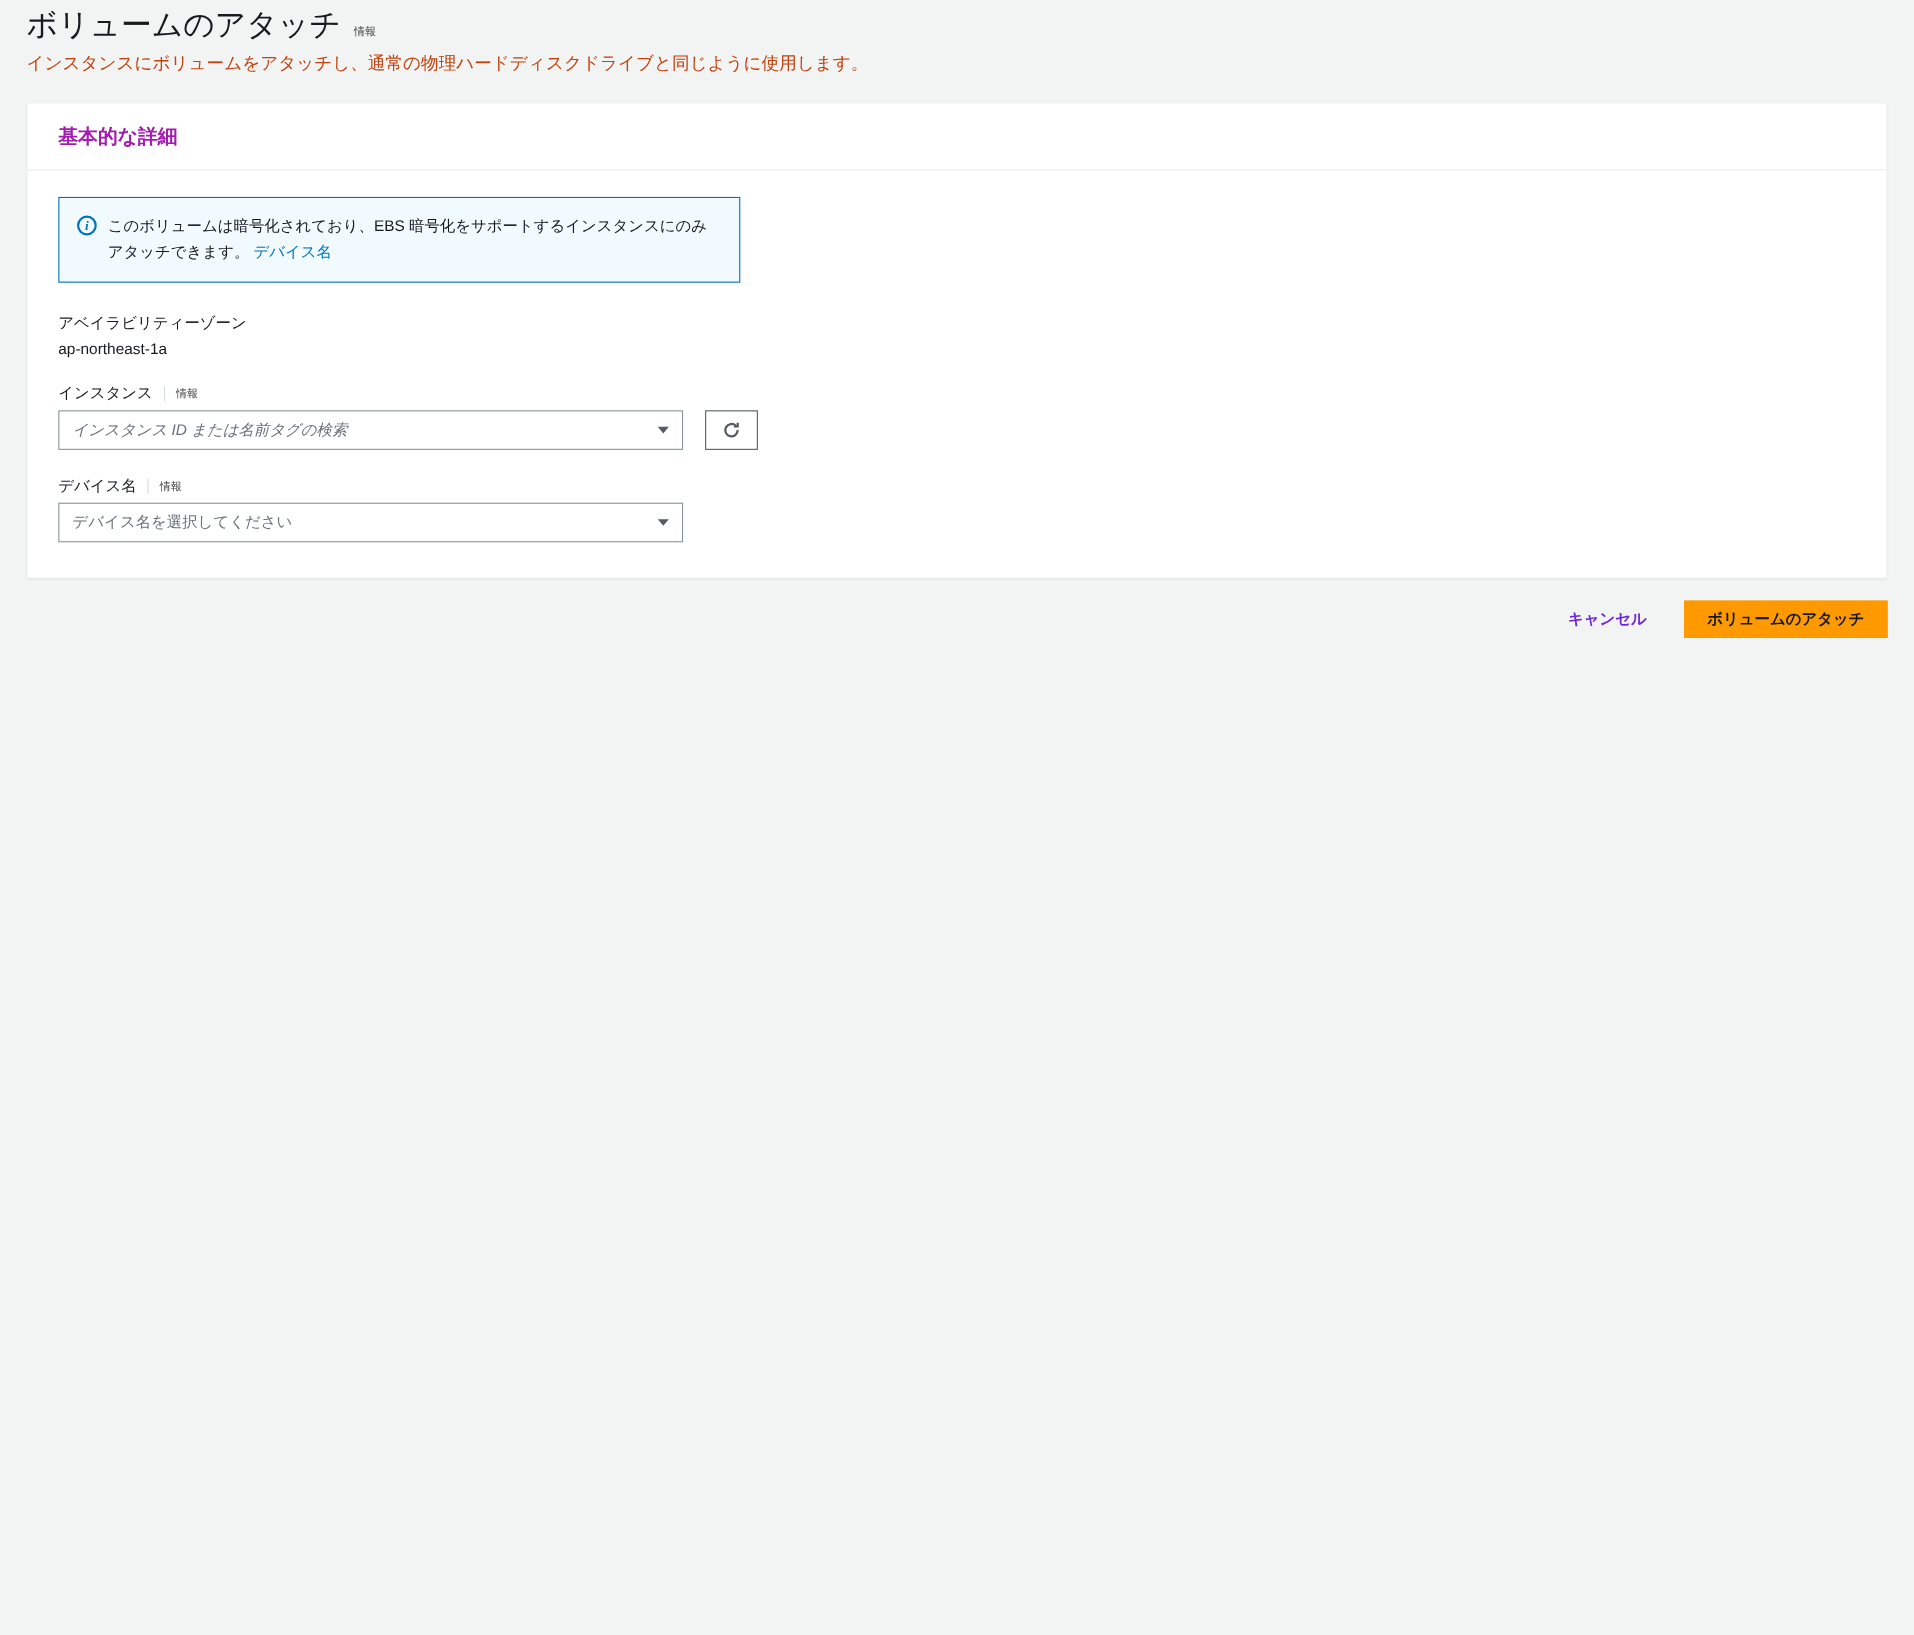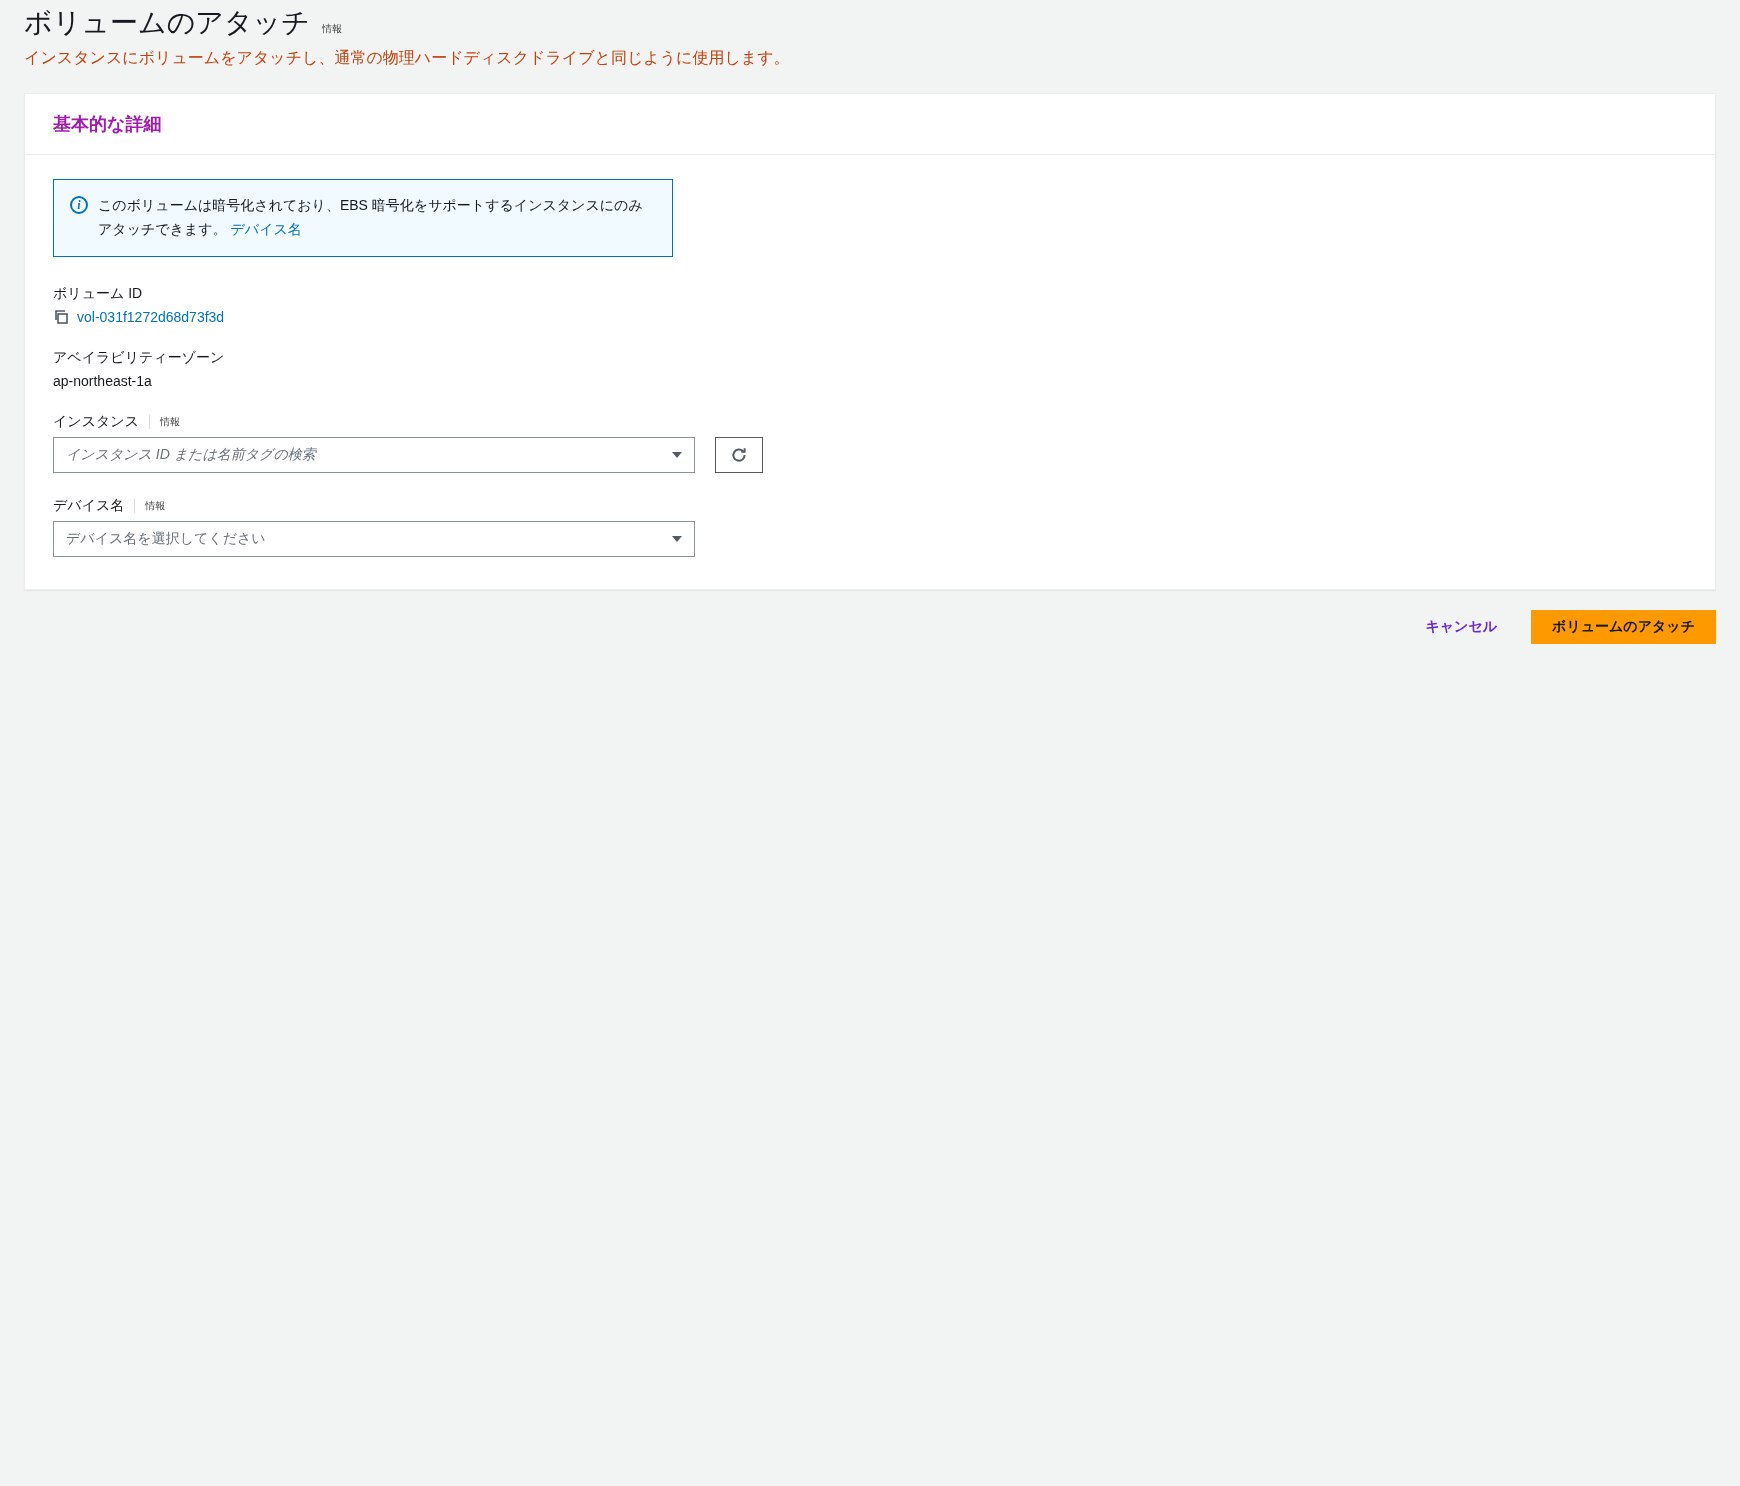--- a/index.html
+++ b/index.html
@@ -126,21 +126,21 @@
     font-size: 14px;
     color: #16191f;
   }
   .select-row {
     display: flex;
     gap: 20px;
     align-items: center;
   }
   .select {
     position: relative;
-    width: 642px;
+    width: 568px;
     height: 36px;
     border: 1px solid #879596;
     background: #fff;
     display: flex;
     align-items: center;
     padding: 0 36px 0 12px;
     cursor: pointer;
   }
   .select-placeholder {
     color: #687078;
@@ -227,34 +227,20 @@
     <div class="panel-body">
 
       <div class="alert">
         <span class="alert-icon">i</span>
         <div class="alert-text">
           <span>このボリュームは暗号化されており、EBS 暗号化をサポートするインスタンスにのみアタッチできます。</span>
           <a>デバイス名</a>
         </div>
       </div>
 
-      <div class="field">
-        <div class="field-label-row">
-          <span class="field-label">ボリューム ID</span>
-        </div>
-        <div class="copy-row">
-          <span class="copy-icon">
-            <svg viewBox="0 0 16 16" fill="none" stroke="currentColor" stroke-width="1.6">
-              <rect x="5" y="5" width="9" height="9"></rect>
-              <path d="M3 11 V2 H12"></path>
-            </svg>
-          </span>
-          <span class="link-value">vol-031f1272d68d73f3d</span>
-        </div>
-      </div>
 
       <div class="field">
         <div class="field-label-row">
           <span class="field-label">アベイラビリティーゾーン</span>
         </div>
         <div class="static-value">ap-northeast-1a</div>
       </div>
 
       <div class="field">
         <div class="field-label-row">

